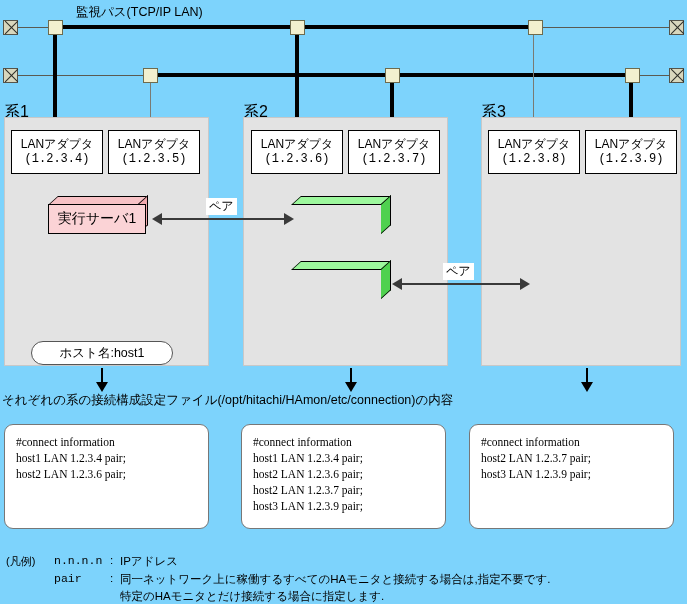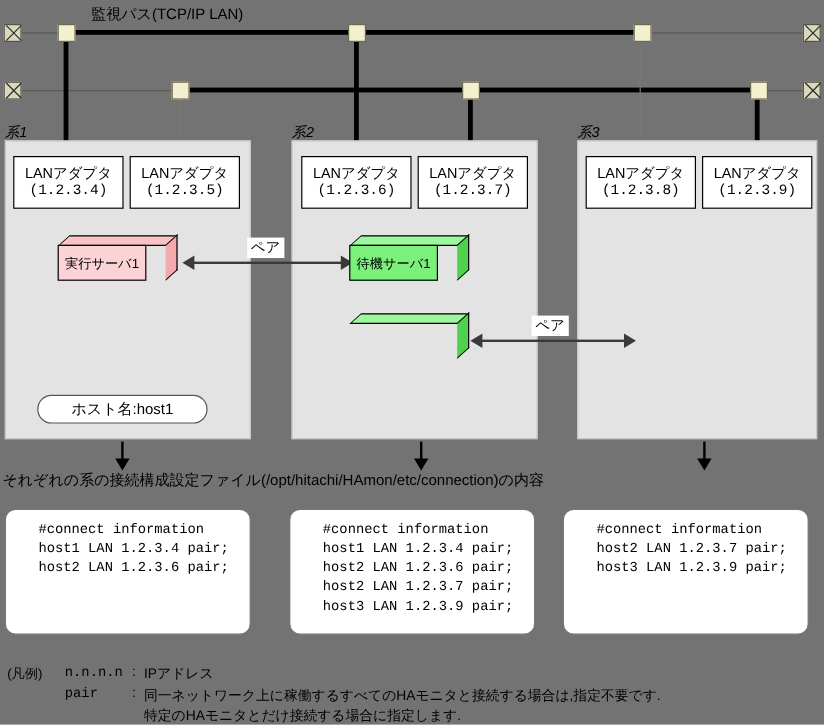--- a/index.html
+++ b/index.html
@@ -10,21 +10,21 @@
   }
   body {
     font-family: "Liberation Sans", "DejaVu Sans", sans-serif;
     color: #000000;
   }
   #diagram {
     position: relative;
     width: 687px;
     height: 604px;
     overflow: hidden;
-    background: #737373;
+    background: #7dd3fc;
   }
 
   
   .bus-thick {
     position: absolute;
     background: #000000;
     height: 4px;
   }
   .bus-thin {
     position: absolute;
@@ -76,23 +76,22 @@
   .bus-title {
     position: absolute;
     font-size: 12.5px;
     white-space: nowrap;
     letter-spacing: 0px;
   }
 
   
   .sys-label {
     position: absolute;
-    font-size: 12px;
-    white-space: nowrap;
-    font-style: italic;
+    font-size: 16px;
+    white-space: nowrap;
   }
   .panel {
     position: absolute;
     background: #e3e3e3;
     border: 1px solid #c8c8c8;
     box-sizing: border-box;
   }
 
   
   .adapter {
@@ -116,28 +115,28 @@
   .server {
     position: absolute;
     width: 100px;
     height: 38px;
     z-index: 5;
   }
   .server .face {
     position: absolute;
     left: 0;
     top: 8px;
-    width: 74px;
+    width: 98px;
     height: 30px;
     border: 1px solid #000000;
     box-sizing: border-box;
     display: flex;
     align-items: center;
     justify-content: center;
-    font-size: 11px;
+    font-size: 14px;
     white-space: nowrap;
   }
   .server .top {
     position: absolute;
     left: 0;
     top: 0;
     width: 90px;
     height: 9px;
     box-sizing: border-box;
   }
@@ -242,25 +241,24 @@
   
   .conffile {
     position: absolute;
     background: #ffffff;
     border: 1px solid #777777;
     border-radius: 9px;
     box-sizing: border-box;
     padding: 9px 0 0 11px;
   }
   .conffile .line {
-    font-family: Liberation Mono, monospace;
+    font-family: Liberation Serif, serif;
     font-size: 11.5px;
     line-height: 16px;
     white-space: pre;
-    margin-left: 16px;
   }
 
   
   .legend-tag {
     position: absolute;
     font-size: 11px;
     white-space: nowrap;
   }
   .legend-key {
     position: absolute;
@@ -321,38 +319,37 @@
     <div class="a-name">LANアダプタ</div>
     <div class="a-ip">(1.2.3.5)</div>
   </div>
 
   <div class="server exec" style="left:48px; top:196px;">
     <div class="top"></div>
     <div class="side"></div>
     <div class="face">実行サーバ1</div>
   </div>
 
-  <div class="hostpill" style="left:31px; top:329px; width:142px;">ホスト名:host1</div>
+  <div class="hostpill" style="left:31px; top:341px; width:142px;">ホスト名:host1</div>
 
   <div class="sys-label" style="left:243px; top:102px;">系2</div>
   <div class="panel" style="left:243px; top:117px; width:205px; height:249px;"></div>
 
   <div class="adapter" style="left:251px; top:130px;">
     <div class="a-name">LANアダプタ</div>
     <div class="a-ip">(1.2.3.6)</div>
   </div>
   <div class="adapter" style="left:348px; top:130px;">
     <div class="a-name">LANアダプタ</div>
     <div class="a-ip">(1.2.3.7)</div>
   </div>
 
   <div class="server standby" style="left:291px; top:196px;">
     <div class="top"></div>
     <div class="side"></div>
-    <div class="face">待機サーバ1</div>
   </div>
 
   <div class="server standby" style="left:291px; top:261px;">
     <div class="top"></div>
     <div class="side"></div>
   </div>
 
 
   <div class="sys-label" style="left:481px; top:102px;">系3</div>
   <div class="panel" style="left:481px; top:117px; width:200px; height:249px;"></div>

